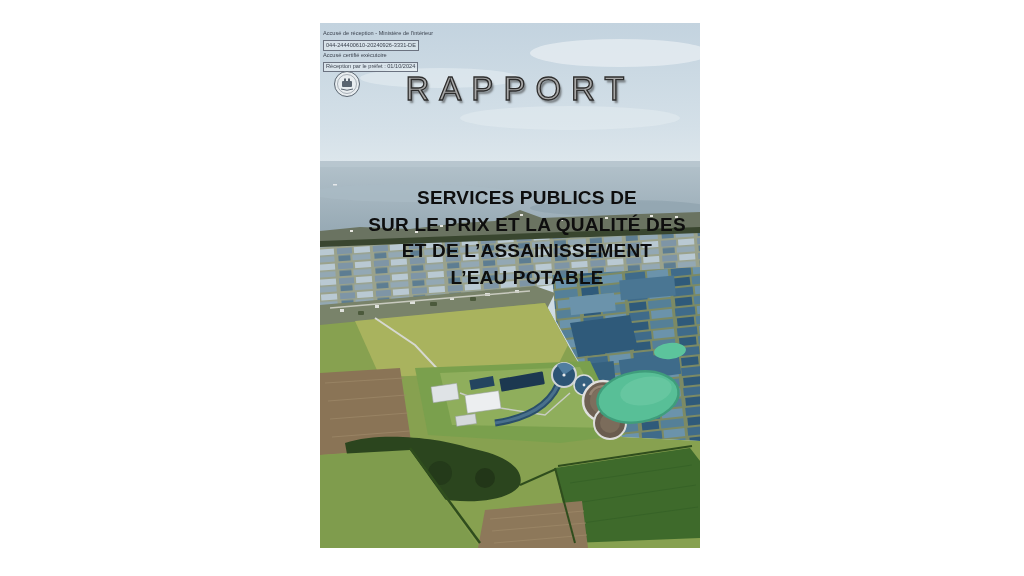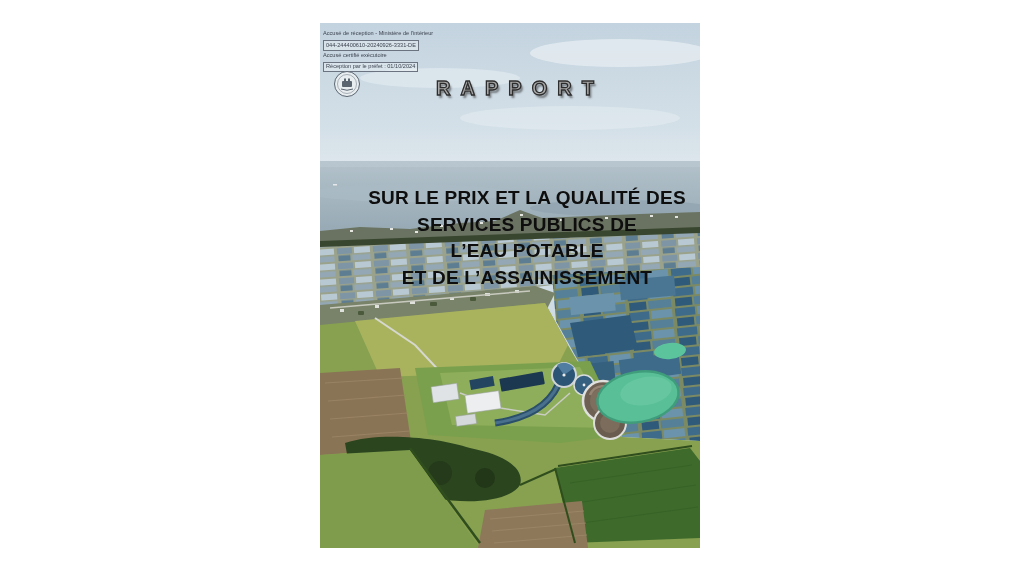--- a/index.html
+++ b/index.html
@@ -13,21 +13,21 @@
   .stamp-line{font-size:5.6px;white-space:nowrap;letter-spacing:0;}
   .stamp-line.boxed{border:0.5px solid #6b7280;padding:0.5px 2px;display:inline-block;
                     background:rgba(245,248,250,0.35);margin:0.5px 0 1px 0;}
 
   
   .seal{position:absolute;left:13px;top:47px;width:28px;height:28px;}
 
   
   .title-block{position:absolute;left:0;top:47px;width:100%;text-align:center;padding-left:20px;
                box-sizing:border-box;}
-  .title-line{font-size:20px;font-weight:bold;letter-spacing:10px;line-height:37px;
+  .title-line{font-size:33px;font-weight:normal;letter-spacing:10px;line-height:37px;
               color:#a8a8a8;-webkit-text-stroke:1.3px #2d2d2d;
               text-shadow:2px 3px 2px rgba(45,45,45,0.55), -1px -1px 1px rgba(255,255,255,0.35);
               white-space:nowrap;}
 
   
   .subtitle-block{position:absolute;left:0;top:162px;width:100%;text-align:center;
                   padding-left:34px;box-sizing:border-box;}
   .subtitle-line{font-size:19px;font-weight:bold;line-height:26.5px;color:#0e0e0e;
                  white-space:nowrap;letter-spacing:0.2px;}
 </style>
@@ -202,20 +202,20 @@
         <rect x="15" y="8.5" width="2" height="3" fill="#5a6570"></rect>
         <path d="M 8,19 Q 14,21.5 20,19" stroke="#5a6570" stroke-width="1" fill="none"></path>
       </svg>
     </div>
 
     <div class="title-block">
       <div class="title-line">RAPPORT</div>
     </div>
 
     <div class="subtitle-block">
+      <div class="subtitle-line">SERVICES PUBLICS DE</div>
       <div class="subtitle-line">SUR LE PRIX ET LA QUALITÉ DES</div>
-      <div class="subtitle-line">SERVICES PUBLICS DE</div>
+      <div class="subtitle-line">ET DE L’ASSAINISSEMENT</div>
       <div class="subtitle-line">L’EAU POTABLE</div>
-      <div class="subtitle-line">ET DE L’ASSAINISSEMENT</div>
     </div>
 
   </div>
 </div>
 
 </body></html>

